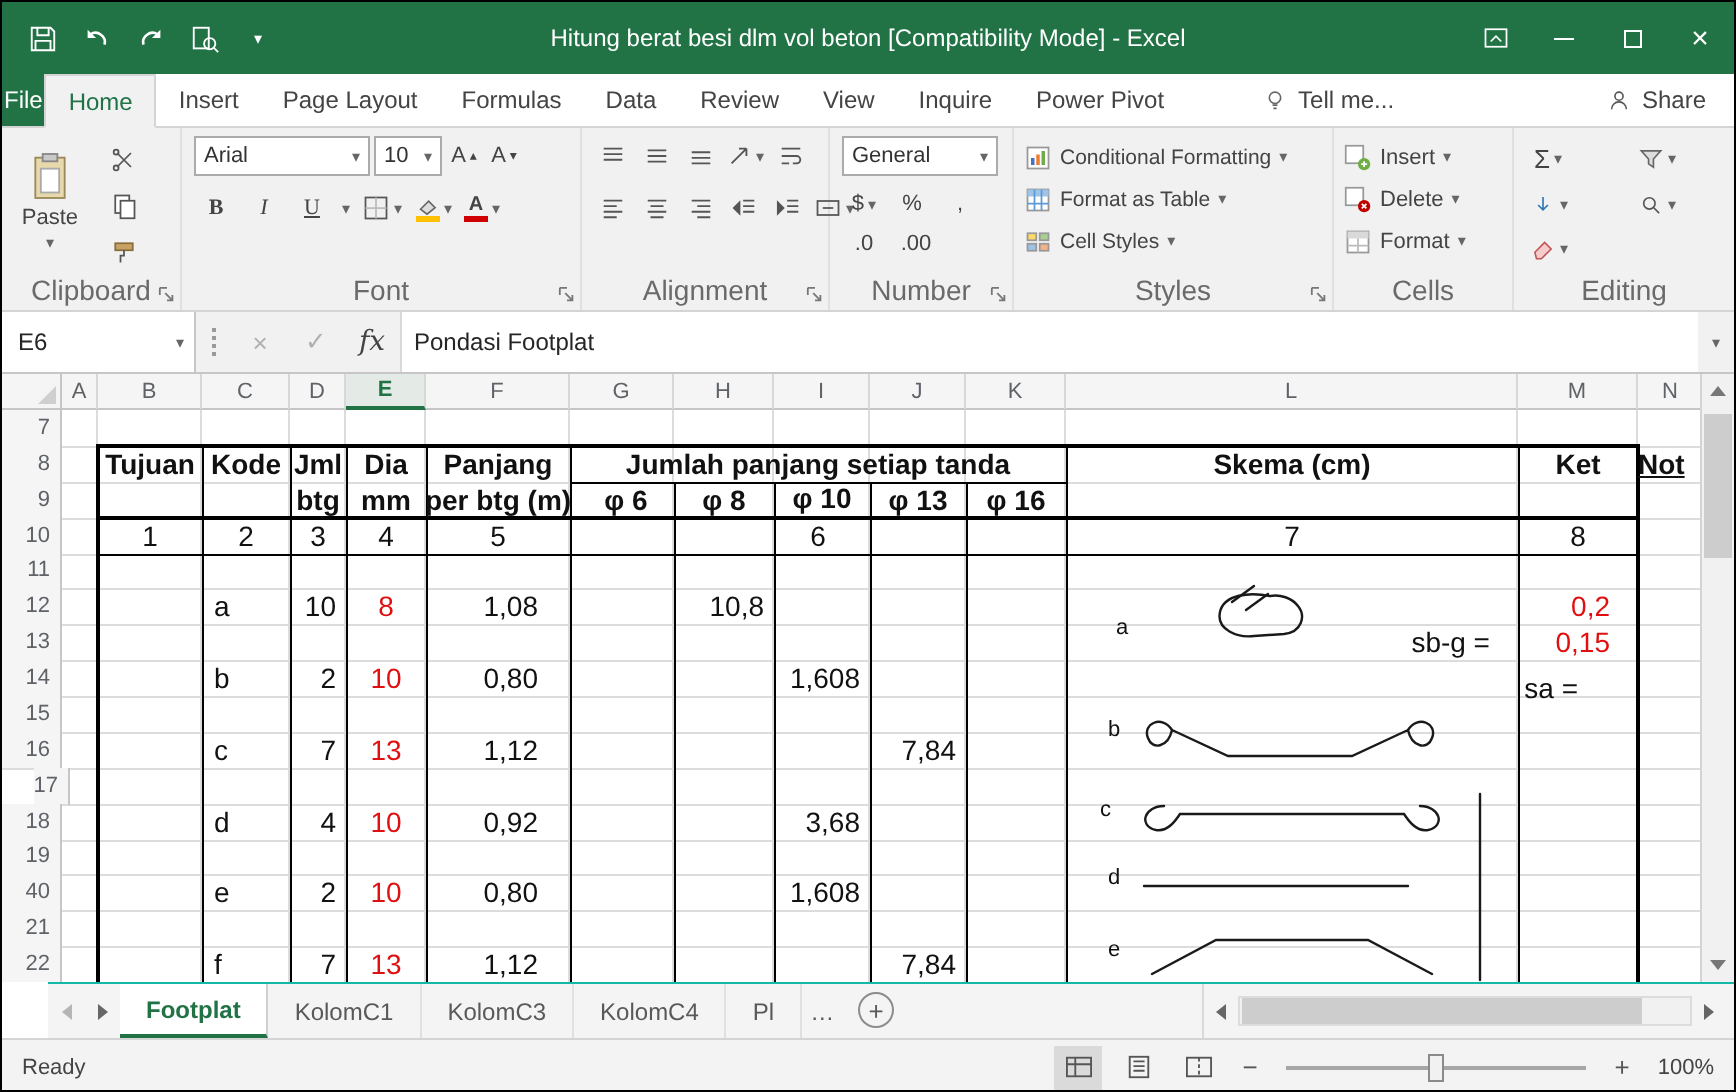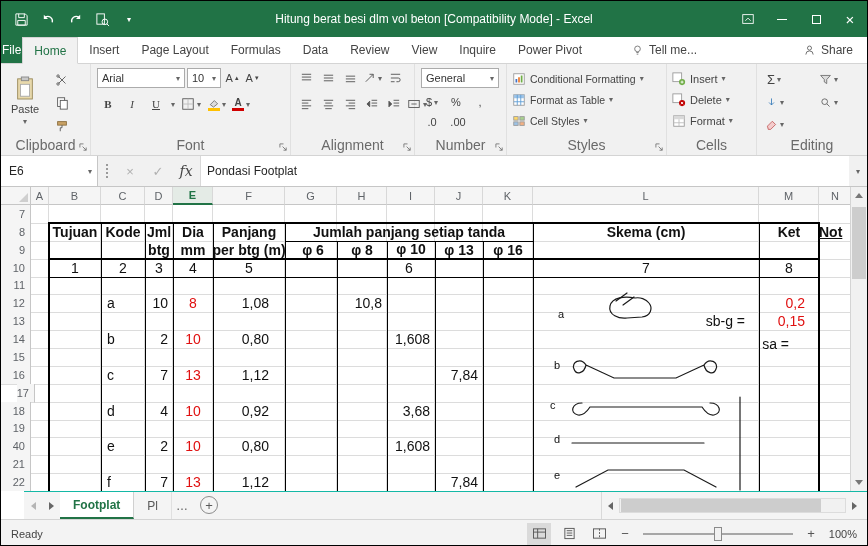--- a/index.html
+++ b/index.html
@@ -683,20 +683,23 @@
 
   <div class="tabbar">
     <span class="tnav dim">
         <i class="tri-l"></i>
       </span>
     <span class="tnav">
         <i class="tri-r"></i>
       </span>
     <div class="stabs" id="sheettabs">
         <div class="stab active">Footplat</div>
+        <div class="stab">KolomC1</div>
+        <div class="stab">KolomC3</div>
+        <div class="stab">KolomC4</div>
         <div class="stab">Pl</div>
       </div>
     <span class="more">…</span>
     <span class="addsheet">+</span>
     <div class="hscroll">
       <span class="hbtn">
           <i class="tri-l"></i>
         </span>
       <div class="htrack">
           <div class="hthumb"></div>

